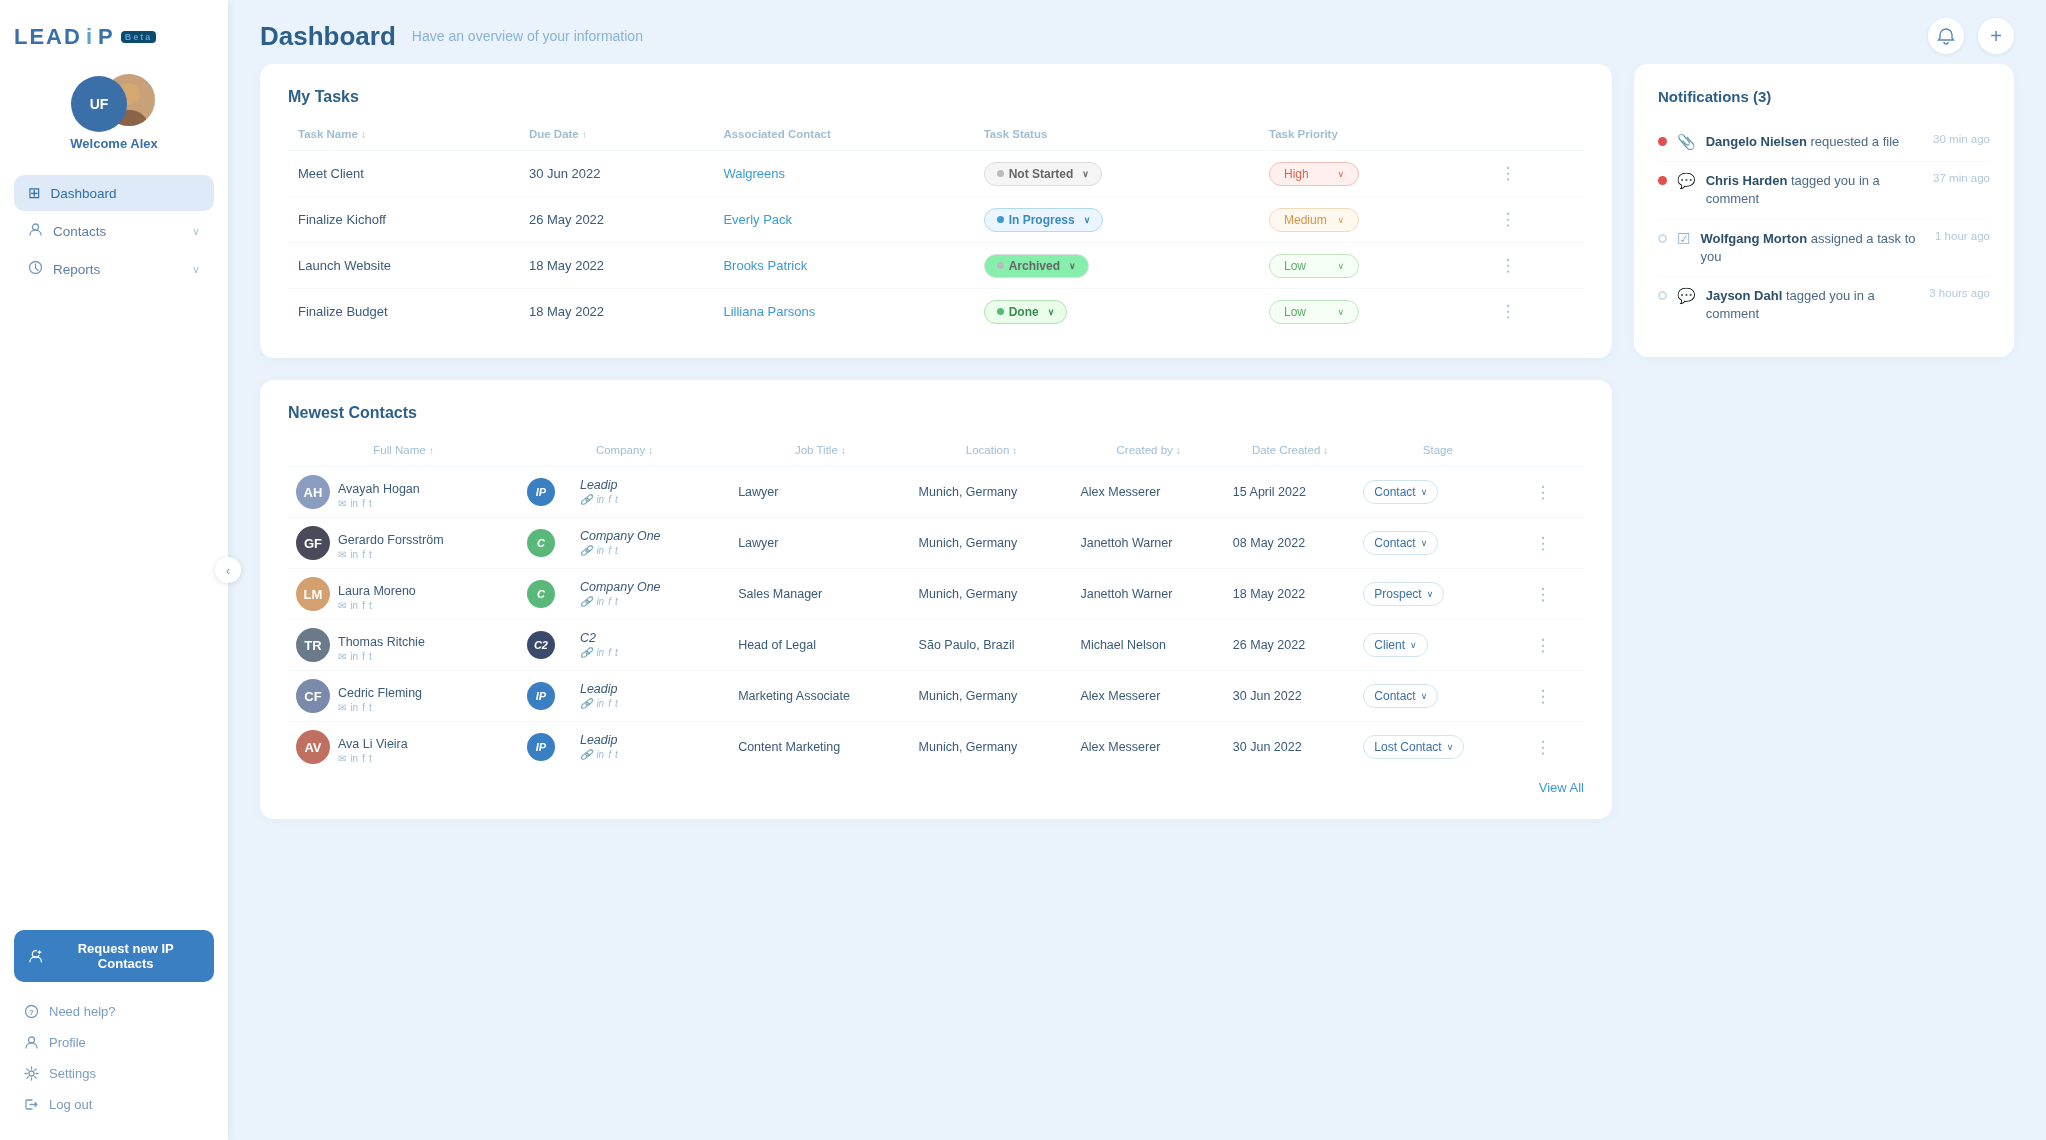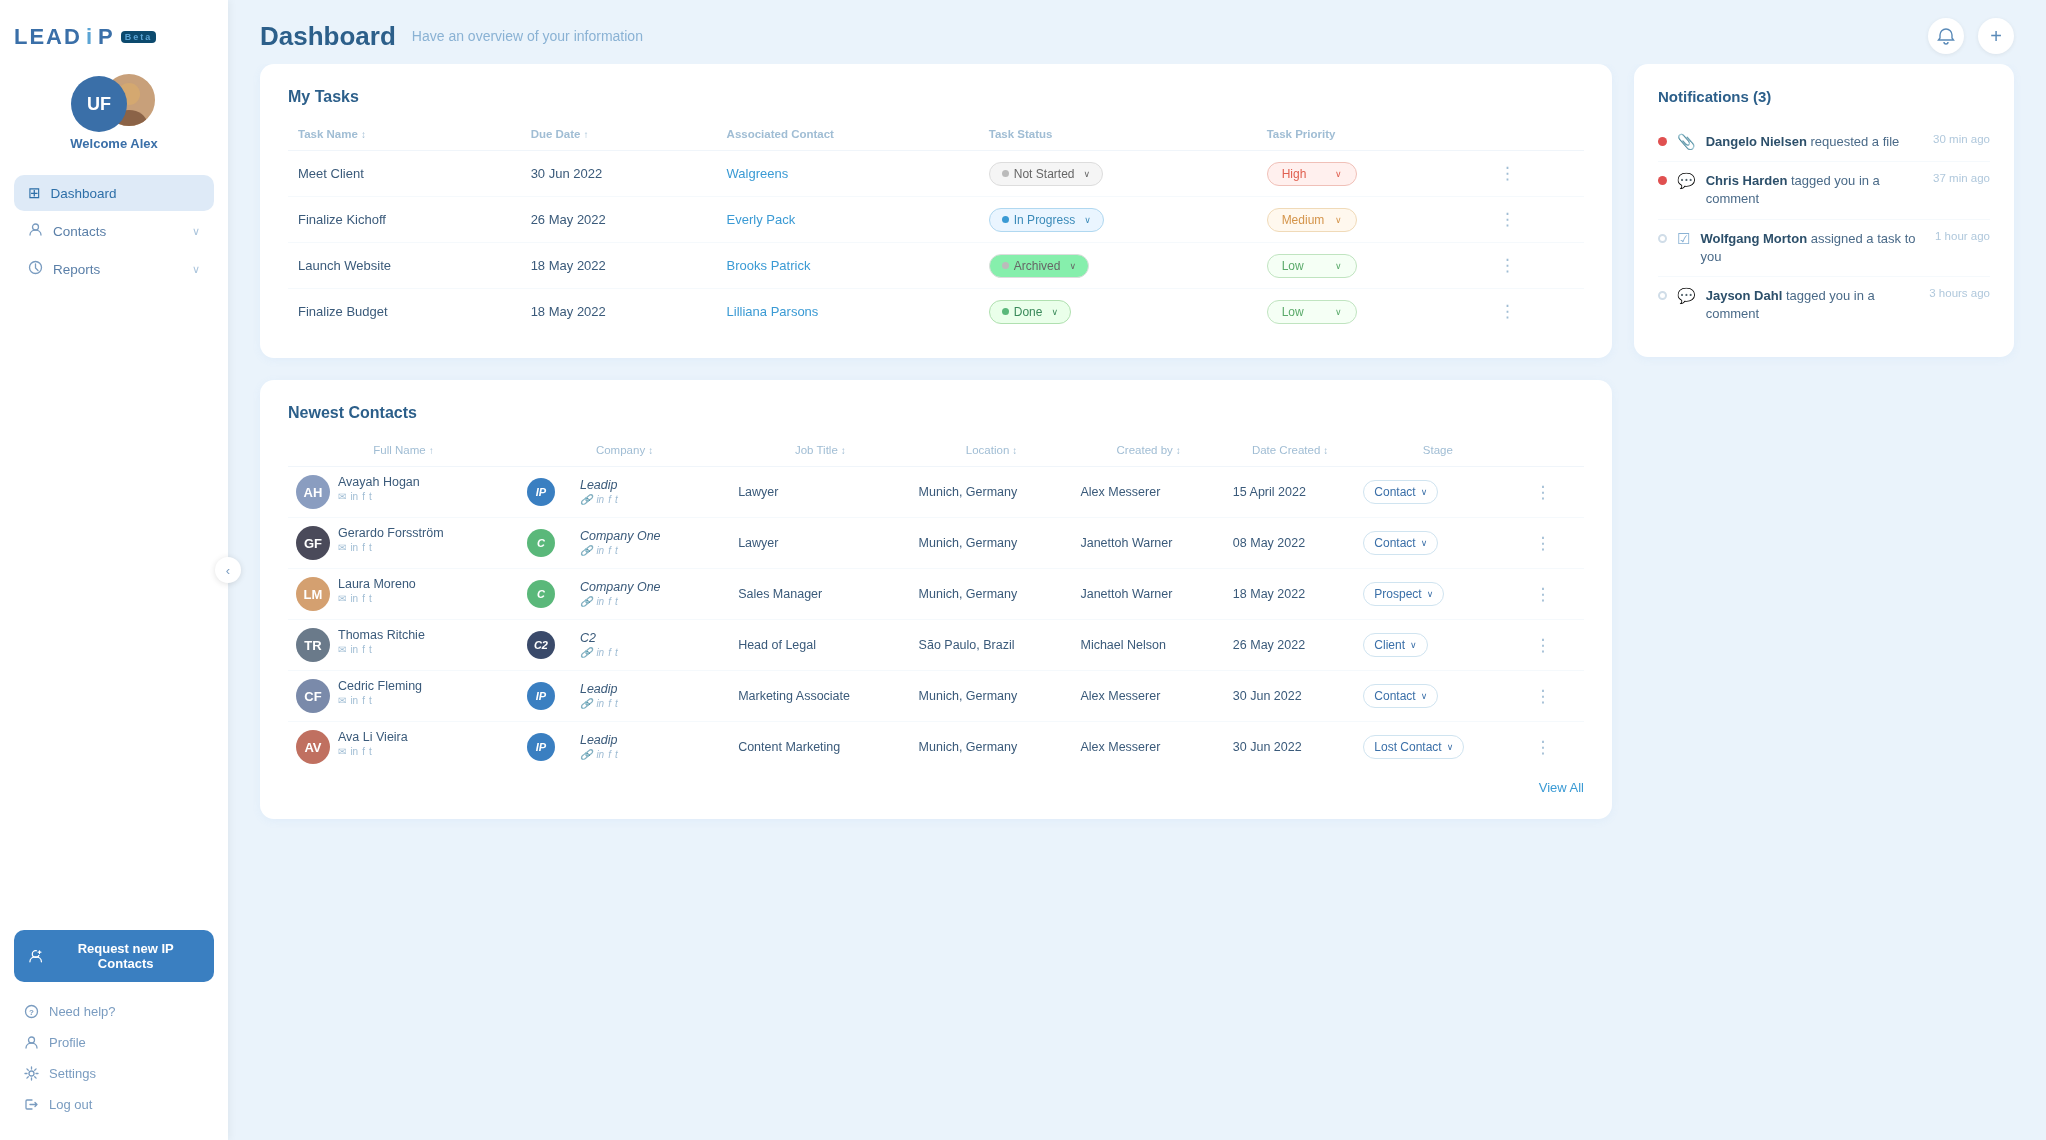--- a/index.html
+++ b/index.html
@@ -57,21 +57,21 @@
     .avatar-bg {
       width: 56px;
       height: 56px;
       border-radius: 50%;
       background: #3a6fa8;
       display: flex;
       align-items: center;
       justify-content: center;
       color: #fff;
       font-weight: 700;
-      font-size: 18px;
+      font-size: 14px;
       position: absolute;
       left: 0;
       top: 4px;
     }
     .avatar-photo {
       width: 56px;
       height: 56px;
       border-radius: 50%;
       background: #c8a07a;
       margin-left: 30px;
@@ -239,21 +239,21 @@
     }
     .tasks-table tr:last-child td { border-bottom: none; }
     .contact-link { color: #3a9ad4; text-decoration: none; }
     .status-badge {
       display: inline-flex;
       align-items: center;
       gap: 5px;
       padding: 4px 12px;
       border-radius: 20px;
       font-size: 12px;
-      font-weight: 400;
+      font-weight: 700;
       border: 1px solid;
       cursor: pointer;
     }
     .status-dot { width: 7px; height: 7px; border-radius: 50%; }
     .status-not-started { background: #f5f5f5; border-color: #ddd; color: #666; }
     .status-not-started .status-dot { background: #bbb; }
     .status-in-progress { background: #eaf5ff; border-color: #b0d8f0; color: #3a8ab8; }
     .status-in-progress .status-dot { background: #3a9ad4; }
     .status-archived { background: #86efac; border-color: #ddd; color: #666; }
     .status-archived .status-dot { background: #bbb; }
@@ -302,21 +302,21 @@
       height: 34px;
       border-radius: 50%;
       display: inline-flex;
       align-items: center;
       justify-content: center;
       font-size: 13px;
       font-weight: 700;
       color: #fff;
       flex-shrink: 0;
     }
-    .contact-name-col { display: flex; align-items: flex-start; gap: 8px; }
+    .contact-name-col { display: flex; align-items: flex-end; gap: 8px; }
     .contact-name-info { display: flex; flex-direction: column; }
     .contact-social { display: flex; gap: 4px; font-size: 10px; color: #a0bdd4; margin-top: 2px; }
     .company-logo {
       width: 28px; height: 28px; border-radius: 50%;
       display: inline-flex; align-items: center; justify-content: center;
       font-size: 11px; font-weight: 700; color: #fff;
       flex-shrink: 0;
     }
     .company-col { display: flex; align-items: flex-start; gap: 25px; font-style: italic; }
     .company-social { display: flex; gap: 4px; font-size: 10px; color: #a0bdd4; margin-top: 2px; }

